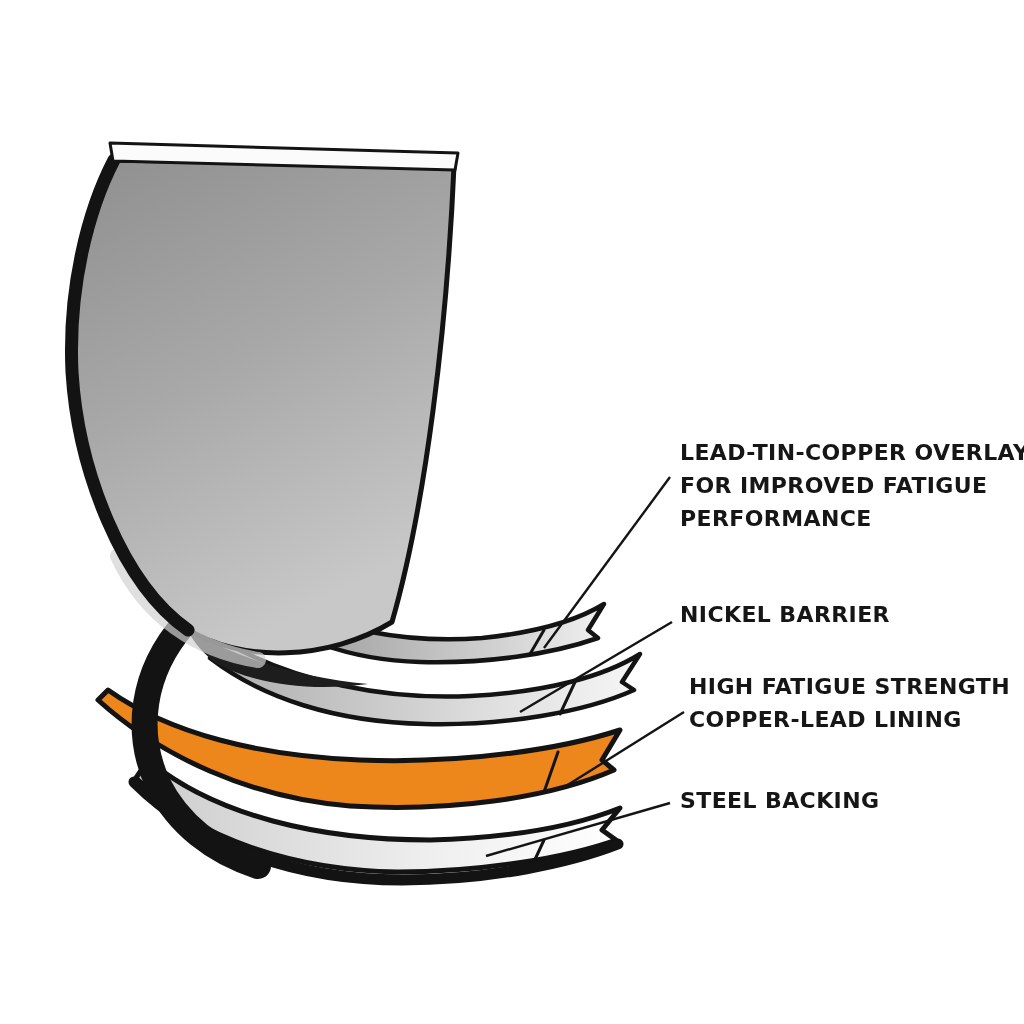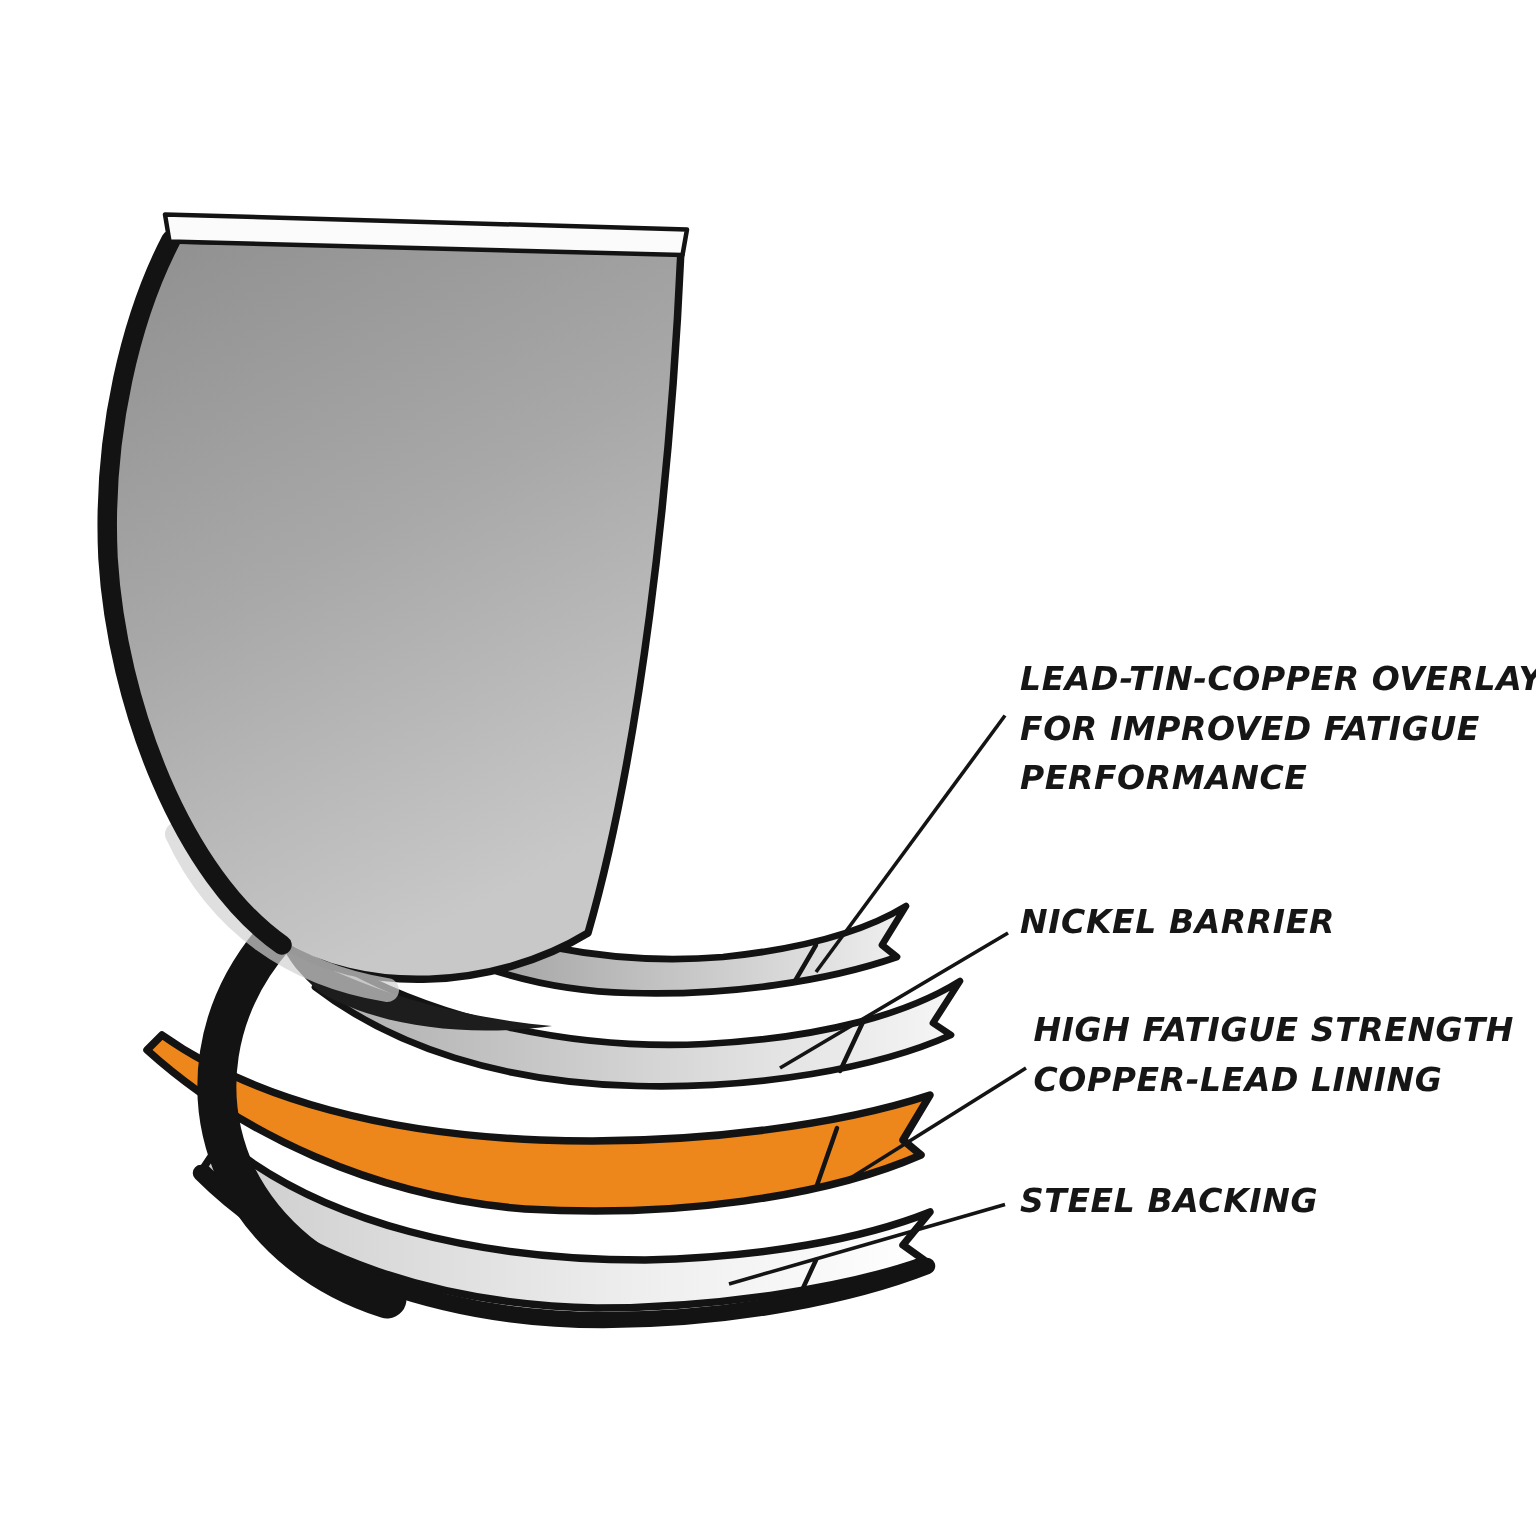--- a/index.html
+++ b/index.html
@@ -7,21 +7,20 @@
     padding: 0;
     background: #ffffff;
     font-family: "DejaVu Sans", sans-serif;
   }
   .stage {
     position: relative;
     width: 1024px;
     height: 1024px;
     background: #ffffff;
     overflow: hidden;
-    font-style: italic;
   }
   svg { display: block; }
   .lbl {
     font-family: "DejaVu Sans", "Liberation Sans", sans-serif;
     font-weight: 700;
     font-size: 22px;
     letter-spacing: 0.4px;
     fill: #161616;
   }
   .outline { stroke: #131313; fill: none; }

